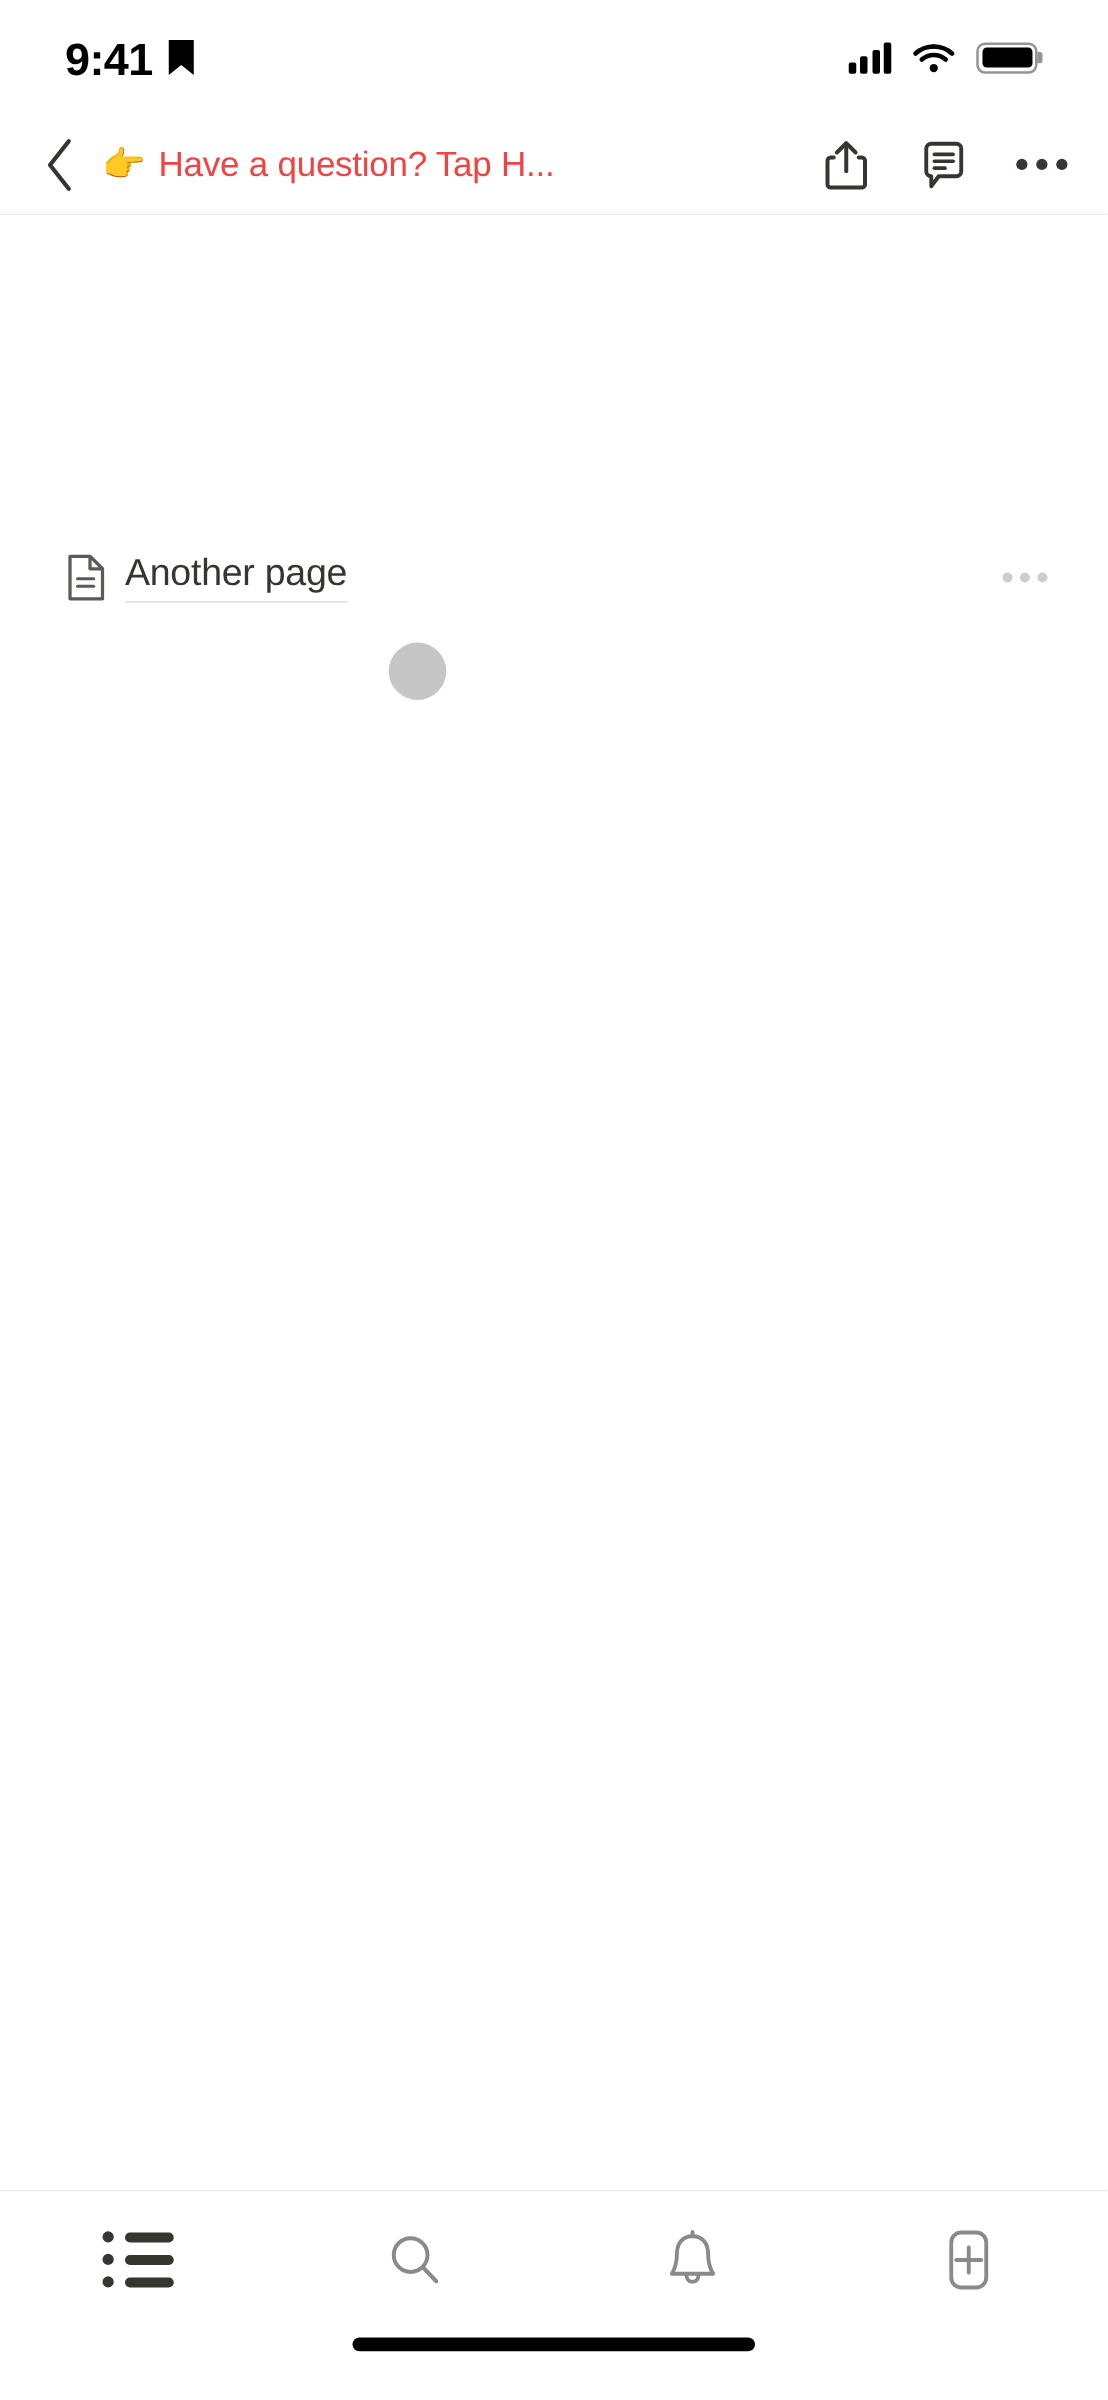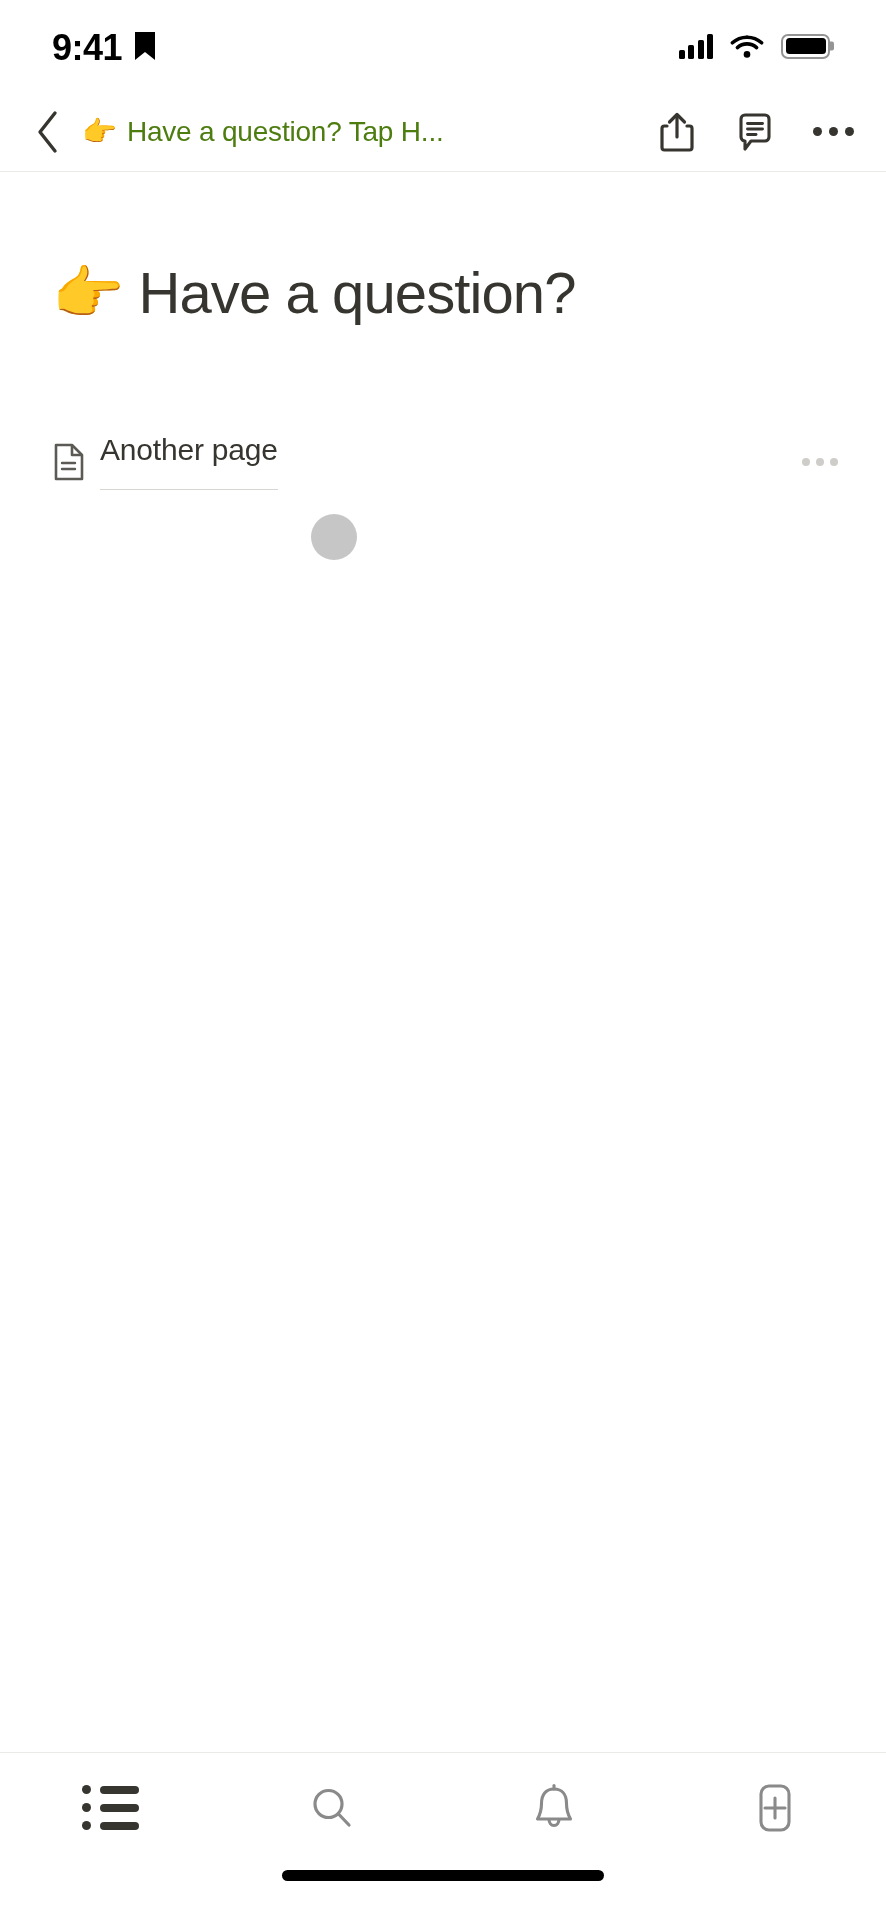--- a/index.html
+++ b/index.html
@@ -67,21 +67,21 @@
     flex:0 0 52px;
   }
   .nav-title-wrap {
     flex:1 1 auto;
     display:flex; align-items:center; gap:10px;
     min-width:0;
     margin-left:8px;
   }
   .nav-emoji { font-size:28px; line-height:1; flex:0 0 auto; }
   .nav-title {
-    font-size:28px; color:#4d7c0f;
+    font-size:28px; color:#ef4444;
     white-space:nowrap; overflow:hidden; text-overflow:clip;
     letter-spacing:-0.2px;
   }
   .nav-actions { display:flex; align-items:center; gap:24px; flex:0 0 auto; margin-left:14px; }
   .nav-btn {
     width:54px; height:54px;
     display:flex; align-items:center; justify-content:center;
   }
   .dots-h { display:flex; align-items:center; gap:7px; }
   .dots-h span { width:9px; height:9px; border-radius:50%; background:#37352f; display:block; }
@@ -107,21 +107,21 @@
     margin-top:36px;
     display:flex; align-items:center;
     position:relative;
     height:52px;
   }
   .page-link-icon { flex:0 0 auto; width:40px; display:flex; align-items:center; }
   .page-link-text {
     font-size:30px;
     color:#37352f;
     border-bottom:1.5px solid #d8d6d2;
-    padding-bottom:22px;
+    padding-bottom:5px;
     margin-left:8px;
     letter-spacing:-0.2px;
   }
   .page-link-more {
     position:absolute; right:-4px; top:50%; transform:translateY(-50%);
     display:flex; align-items:center; gap:6px;
   }
   .page-link-more span { width:8px; height:8px; border-radius:50%; background:#cfcdc9; display:block; }
 
   
@@ -229,21 +229,21 @@
           <span></span>
             <span></span>
             <span></span>
         </div>
       </div>
     </div>
   </div>
 
   <div class="content">
     <div class="page-title">
-      <span class="t-emoji">👉 Have a question?</span><br>
+      <br>
       <br>
     </div>
 
     <div class="page-link-row">
       <div class="page-link-icon">
         <svg width="34" height="40" viewBox="0 0 34 40">
           <path d="M4 3 H20 L30 13 V37 H4 Z" fill="none" stroke="#5c5a55" stroke-width="2.6" stroke-linejoin="round"></path>
           <path d="M20 3 V13 H30" fill="none" stroke="#5c5a55" stroke-width="2.6" stroke-linejoin="round"></path>
           <path d="M10 21 H23" stroke="#5c5a55" stroke-width="2.4" stroke-linecap="round"></path>
           <path d="M10 27 H23" stroke="#5c5a55" stroke-width="2.4" stroke-linecap="round"></path>

